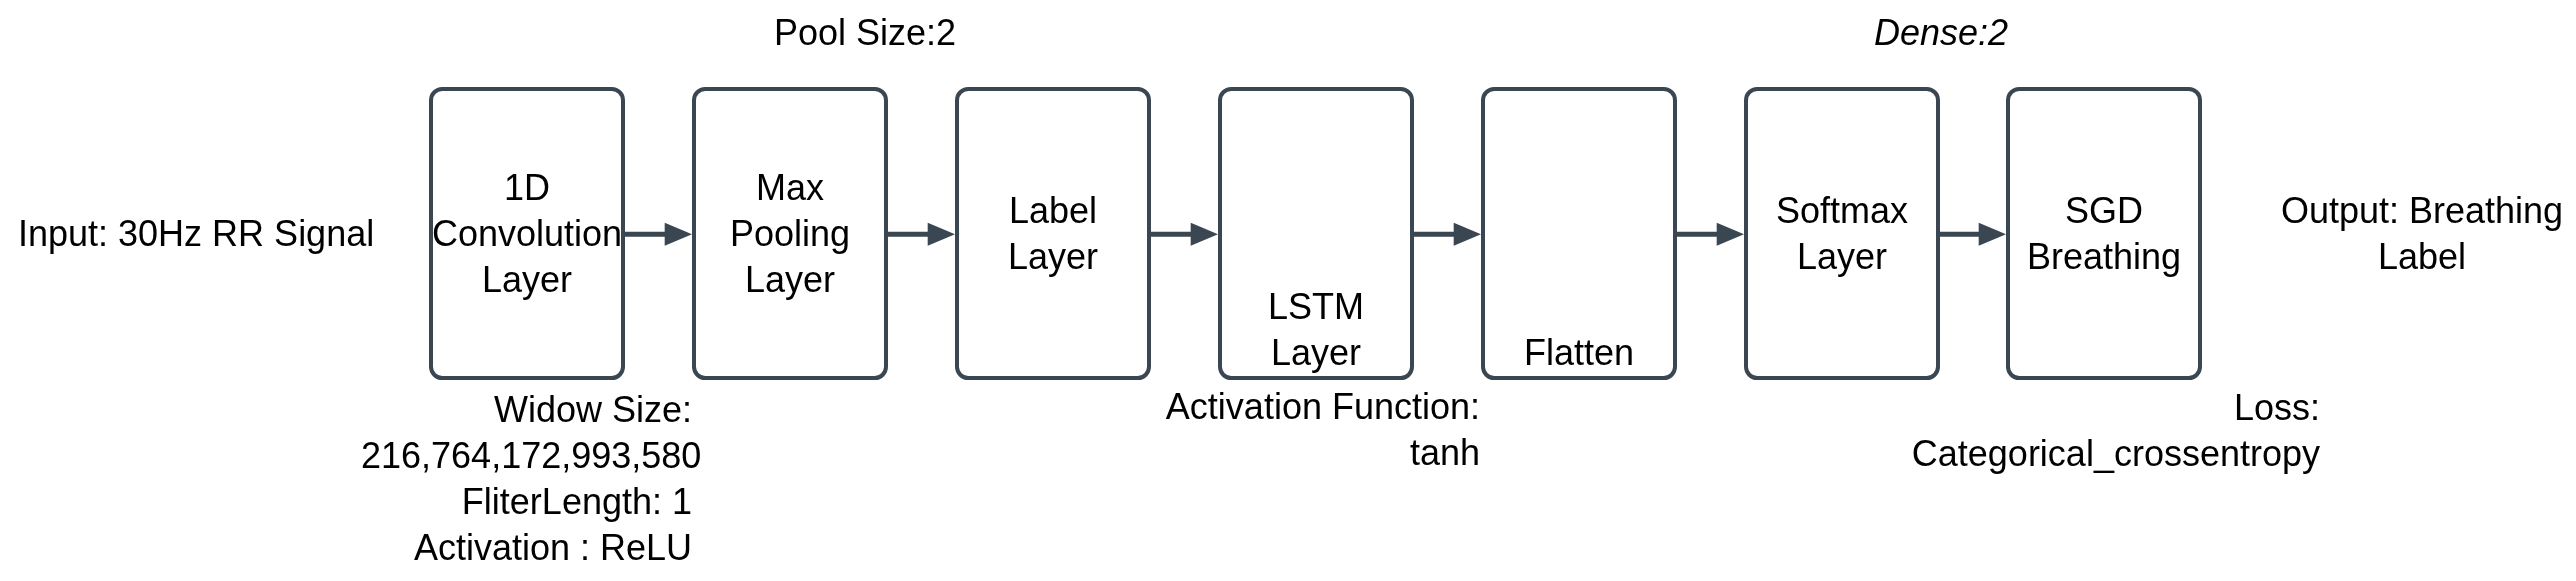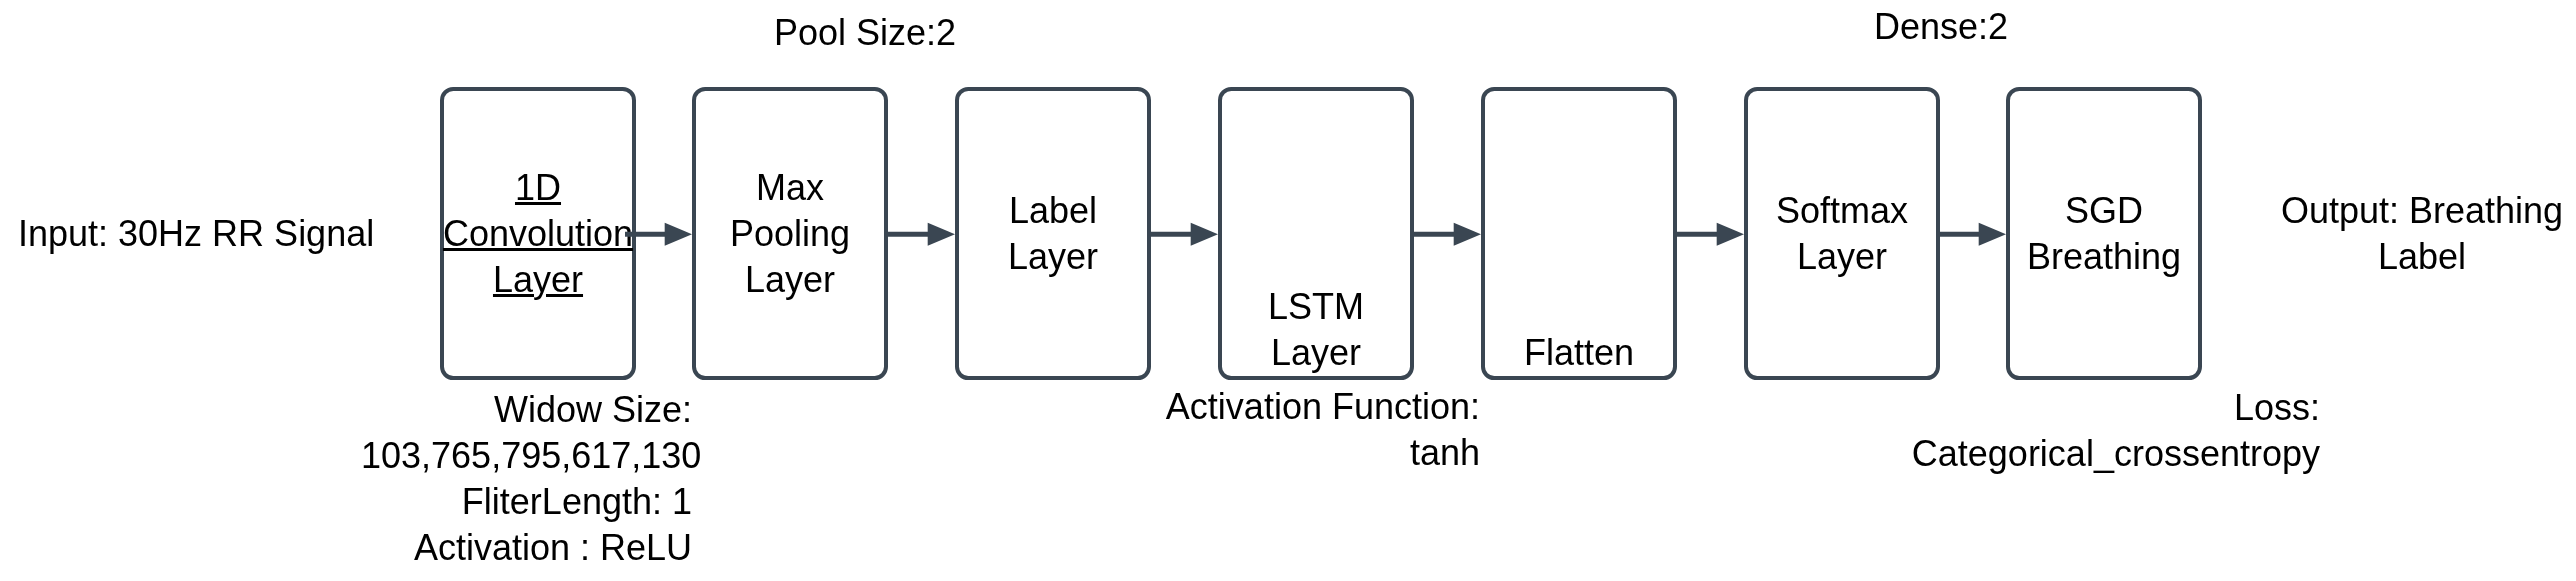--- a/index.html
+++ b/index.html
@@ -57,37 +57,37 @@
     text-align: right;
     font-size: 36px;
     line-height: 46px;
     white-space: pre-line;
   }
   .arrow {
     position: absolute;
     top: 221px;
   }
   
-  #node-1 { left: 440px; text-decoration: underline; }
+  #node-1 { left: 429px; }
   #node-2 { left: 692px; }
   #node-3 { left: 955px; }
   #node-4 { left: 1218px; align-items: flex-end; }
   #node-5 { left: 1481px; align-items: flex-end; }
   #node-6 { left: 1744px; }
   #node-7 { left: 2006px; }
   #arrow-1 { left: 625px; }
   #arrow-2 { left: 888px; }
   #arrow-3 { left: 1151px; }
   #arrow-4 { left: 1414px; }
   #arrow-5 { left: 1677px; }
   #arrow-6 { left: 1939px; }
   #input-label  { left: 4.1px;    width: 384px; }
   #output-label { left: 2232px; width: 380px; }
   #ann-pool  { left: 625px;  width: 331px; top: 10px; }
-  #ann-dense { left: 1677px; width: 331px; top: 4px; }
+  #ann-dense { left: 1677px; width: 331px; top: 10px; font-style: italic; }
   #ann-conv  { left: 361px;  width: 331px; top: 387px; }
   #ann-lstm  { left: 1149px; width: 331px; top: 384px; }
   #ann-loss  { left: 1890px; width: 430px; top: 385px; }
 </style>
 </head>
 <body>
 
 <div class="canvas">
 
   <div id="input-label" class="side-label">Input: 30Hz RR Signal</div>
@@ -151,21 +151,21 @@
     <span class="node-label">SGD
 Breathing</span>
   </div>
 
   <div id="output-label" class="side-label">Output: Breathing
 Label</div>
 
   <div id="ann-pool" class="ann">Pool Size:2</div>
   <div id="ann-dense" class="ann">Dense:2</div>
   <div id="ann-conv" class="ann">Widow Size:
-103,765,795,617,130
+216,764,172,993,580
 FliterLength: 1
 Activation : ReLU</div>
   <div id="ann-loss" class="ann">Loss:
 Categorical_crossentropy</div>
   <div id="ann-lstm" class="ann">Activation Function:
 tanh</div>
 
 </div>
 
 

